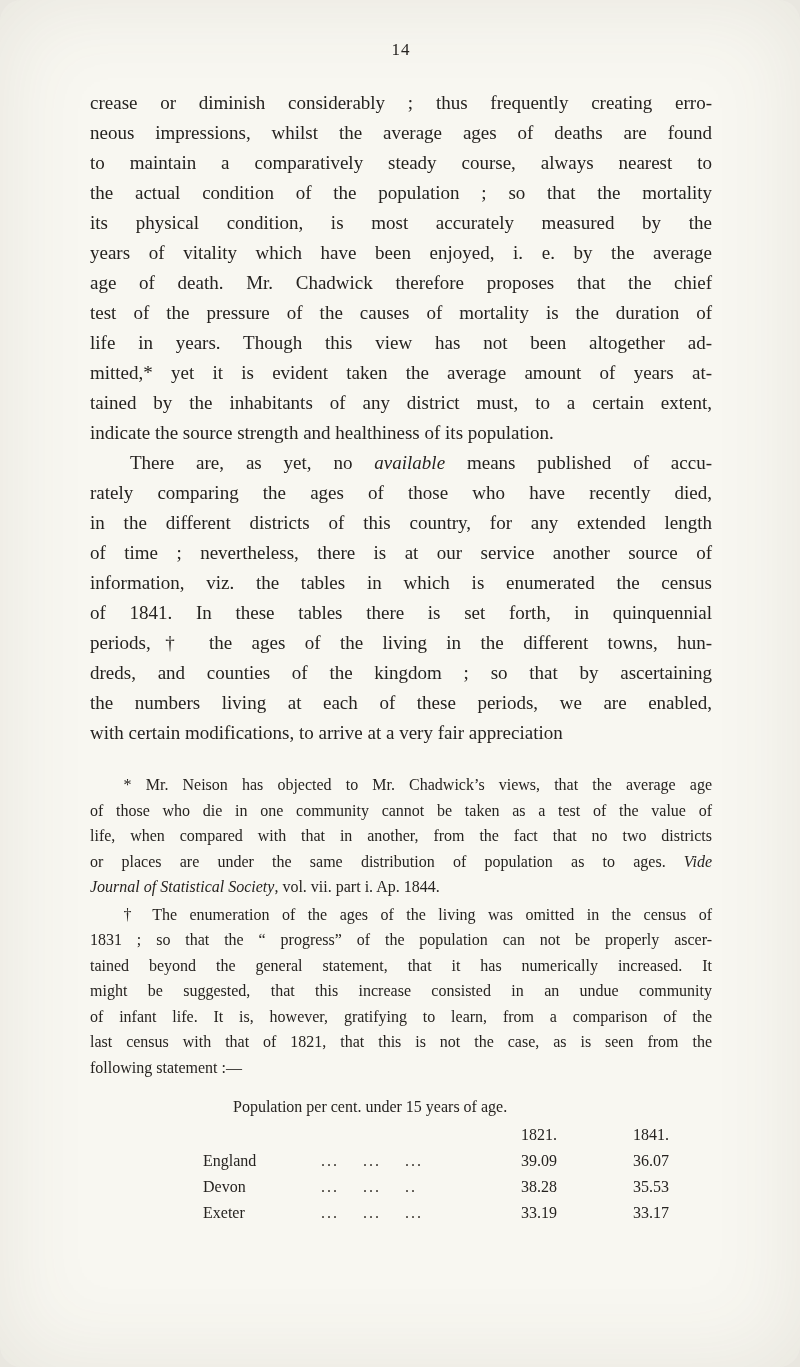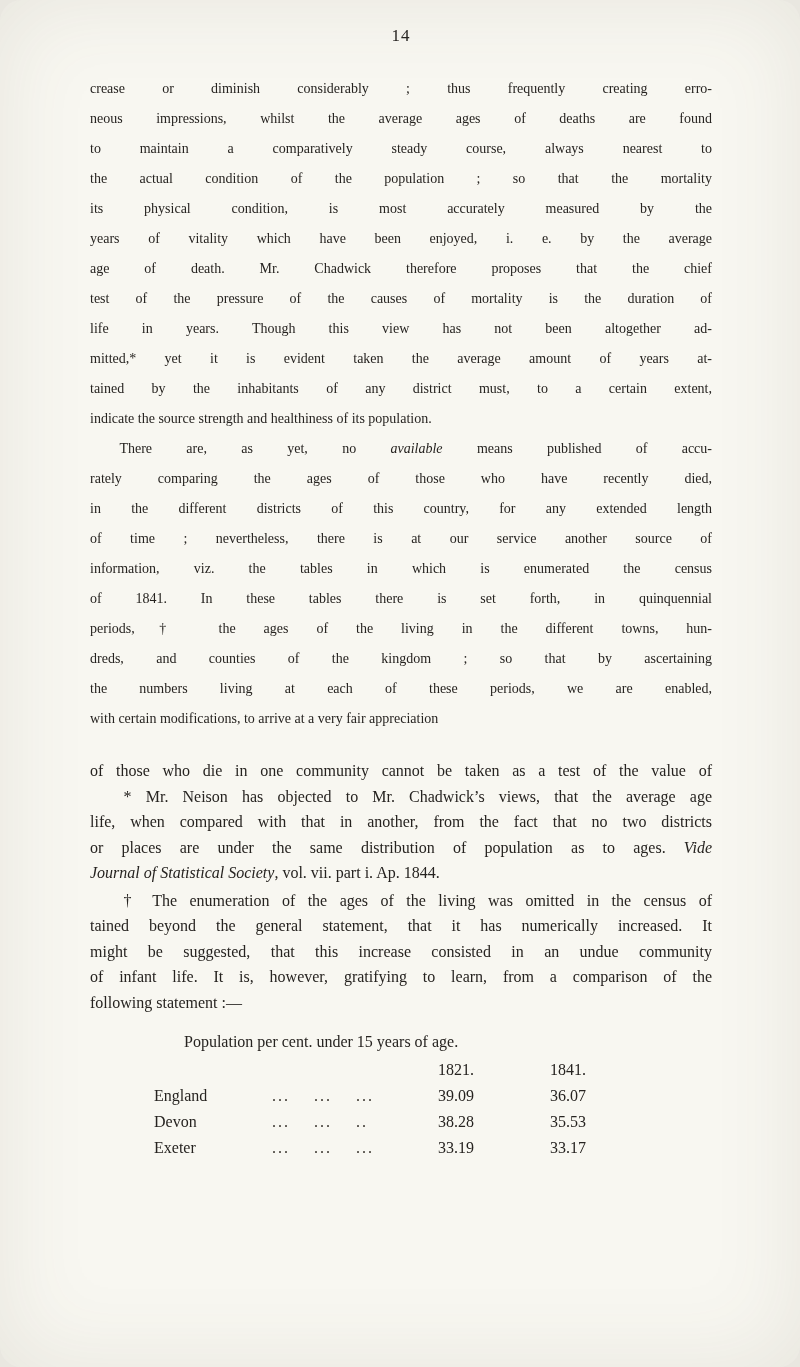--- a/index.html
+++ b/index.html
@@ -6,48 +6,48 @@
   html, body { margin: 0; padding: 0; }
   body {
     width: 800px; height: 1367px;
     background: #e9e7e0;
     font-family: "Liberation Serif", "DejaVu Serif", serif;
   }
   .page {
     width: 800px; height: 1367px;
     background: #f8f7f1;
     color: #262320;
-    padding: 18px 88px 0 90px;
+    padding: 32px 88px 0 90px;
     box-shadow: inset 0 0 90px rgba(90, 80, 60, 0.10);
     overflow: hidden;
     border-radius: 21px;
   }
   .page-number {
     text-align: center;
     font-size: 17px;
     letter-spacing: 1px;
     margin: 8px 0 28px 0;
   }
-  .main-text { font-size: 14px; line-height: 30px; }
+  .main-text { font-size: 19px; line-height: 30px; }
   .line { text-align: justify; text-align-last: justify; }
   .line.last { text-align-last: left; }
   .para-indent > .line.first { text-indent: 2.1em; }
   em { }
   .footnotes { margin-top: 24px; font-size: 16px; line-height: 25.5px; }
   .footnote + .footnote { margin-top: 2px; }
   .stats-table {
     margin-top: 14px;
-    margin-left: 64px;
+    margin-left: 113px;
     width: 522px;
     font-size: 16px;
     line-height: 26px;
   }
   .table-title { padding-left: 30px; margin-bottom: 2px; }
   .t-row { display: grid; grid-template-columns: 118px 158px 112px 112px; }
-  .c-val { padding-left: 8px; }
+  .c-val { padding-left: 8px; text-align: center; }
   .c-dots { word-spacing: 18px; letter-spacing: 2px; color: #3a362f; }
 </style>
 </head>
 <body>
 
 <div class="page">
 
   <div class="page-number">14</div>
 
   <div class="main-text">
@@ -74,31 +74,33 @@
         <div class="line">of 1841.  In these tables there is set forth, in quinquennial</div>
         <div class="line">periods,† the ages of the living in the different towns, hun-</div>
         <div class="line">dreds, and counties of the kingdom ; so that by ascertaining</div>
         <div class="line">the numbers living at each of these periods, we are enabled,</div>
         <div class="line last">with certain modifications, to arrive at a very fair appreciation</div>
       </div>
   </div>
 
   <div class="footnotes">
     <div class="footnote para-indent">
+        <div class="line first">* Mr. Neison has objected to Mr. Chadwick’s views, that the average age</div>
         <div class="line">of those who die in one community cannot be taken as a test of the value of</div>
-        <div class="line first">* Mr. Neison has objected to Mr. Chadwick’s views, that the average age</div>
         <div class="line">life, when compared with that in another, from the fact that no two districts</div>
         <div class="line"><span>or places are under the same distribution of population as to ages. </span><em>Vide</em></div>
         <div class="line last"><em>Journal of Statistical Society</em><span>, vol. vii. part i. Ap. 1844.</span></div>
       </div>
     <div class="footnote para-indent">
         <div class="line first">† The enumeration of the ages of the living was omitted in the census of</div>
+        <div class="line">1831 ; so that the “ progress” of the population can not be properly ascer-</div>
         <div class="line">tained beyond the general statement, that it has numerically increased.  It</div>
         <div class="line">might be suggested, that this increase consisted in an undue community</div>
         <div class="line">of infant life.  It is, however, gratifying to learn, from a comparison of the</div>
+        <div class="line">last census with that of 1821, that this is not the case, as is seen from the</div>
         <div class="line last">following statement :—</div>
       </div>
 
     <div class="stats-table">
       <div class="table-title">Population per cent. under 15 years of age.</div>
 
       <div class="t-row t-head">
         <span class="c-label"></span>
         <span class="c-dots"></span>
         <span class="c-val">1821.</span>

